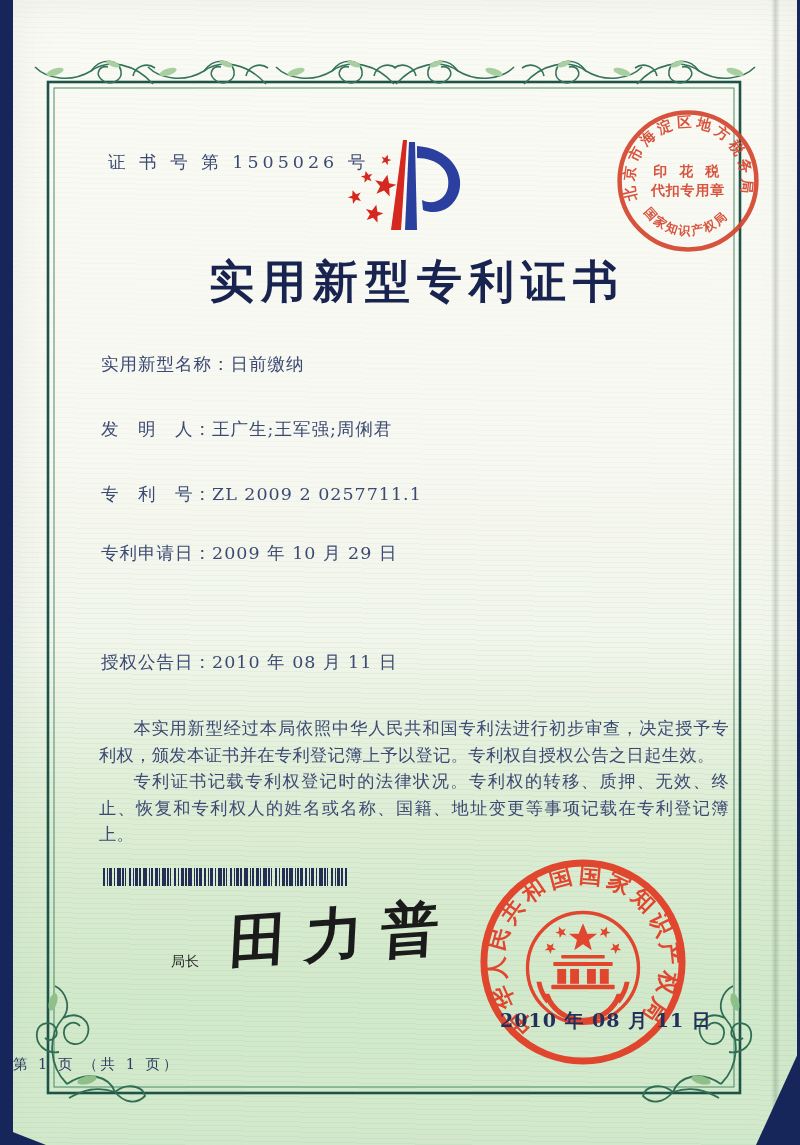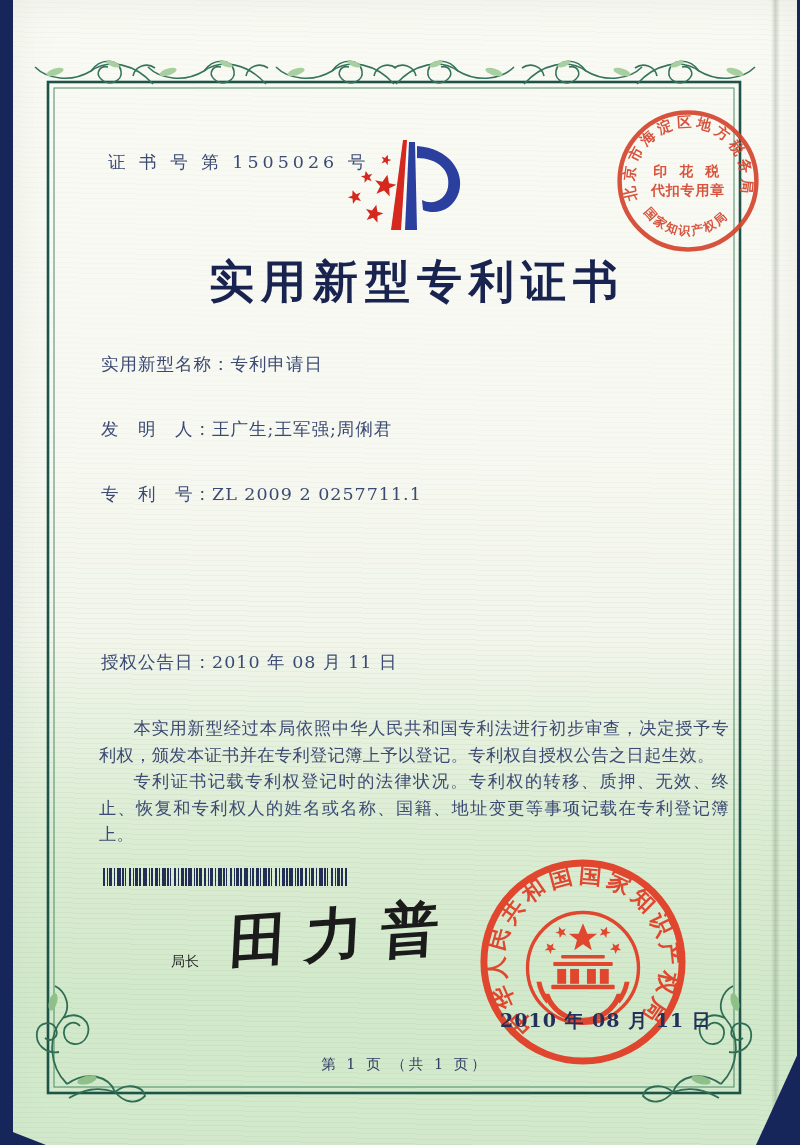--- a/index.html
+++ b/index.html
@@ -42,21 +42,21 @@
     color:var(--text-blue,#38466f);text-align:justify;letter-spacing:.4px;margin-top:34px;}
   .paragraphs p{margin:0;text-indent:2em;}
   .barcode{position:absolute;left:88px;top:867px;}
   .sig-label{position:absolute;left:158px;top:953px;font-size:14px;color:#2a2a2a;
     font-family:"DejaVu Sans","Liberation Sans",sans-serif;}
   .sig-name{position:absolute;left:216px;top:896px;font-size:58px;font-weight:700;color:#1b1b1b;
     letter-spacing:18px;transform:rotate(-4deg) skewX(-7deg);white-space:nowrap;}
   .seal{position:absolute;left:461px;top:853px;opacity:.93;}
   .seal-date{position:absolute;left:487px;top:1008px;font-size:19px;font-weight:700;
     letter-spacing:1px;color:#243059;z-index:6;}
-  .footer{position:absolute;left:0;top:1055px;width:784px;text-align:center;font-size:14.5px;
+  .footer{position:absolute;left:0;top:1055px;width:784px;text-align:left;font-size:14.5px;
     letter-spacing:3px;color:#2f3c63;}
   svg text{font-family:"DejaVu Serif","Liberation Serif",serif;}
 </style>
 </head>
 <body>
 
 <div class="paper">
   <div class="guilloche"></div>
   <div class="green-wash"></div>
   <div class="crease"></div>
@@ -124,27 +124,30 @@
     <text fill="#d5452e" font-size="13.5" font-weight="bold">
       <textPath href="#stampArcBot" textLength="106">国家知识产权局</textPath>
     </text>
     <text x="90" y="84" text-anchor="middle" fill="#d5452e" font-size="15.5" font-weight="bold" letter-spacing="4">印 花 税</text>
     <text x="90" y="106" text-anchor="middle" fill="#d5452e" font-size="15.5" font-weight="bold" letter-spacing="1">代扣专用章</text>
   </svg>
 
   <h1 class="title">实用新型专利证书</h1>
 
   <div class="field" style="top:352px">
-    <span>实用新型名称：</span><span>专利申请日</span>
+    <span>实用新型名称：</span><span>日前缴纳</span>
   </div>
   <div class="field" style="top:417px">
     <span>发　明　人：</span><span>王广生;王军强;周俐君</span>
   </div>
   <div class="field" style="top:482px">
     <span>专　利　号：</span><span>ZL 2009 2 0257711.1</span>
+  </div>
+  <div class="field" style="top:541px">
+    <span>专利申请日：</span><span>2009 年 10 月 29 日</span>
   </div>
   <div class="field" style="top:650px">
     <span>授权公告日：</span><span>2010 年 08 月 11 日</span>
   </div>
 
   <div class="paragraphs">
     <p>本实用新型经过本局依照中华人民共和国专利法进行初步审查，决定授予专利权，颁发本证书并在专利登记簿上予以登记。专利权自授权公告之日起生效。</p>
     <p>专利证书记载专利权登记时的法律状况。专利权的转移、质押、无效、终止、恢复和专利权人的姓名或名称、国籍、地址变更等事项记载在专利登记簿上。</p>
   </div>
 

